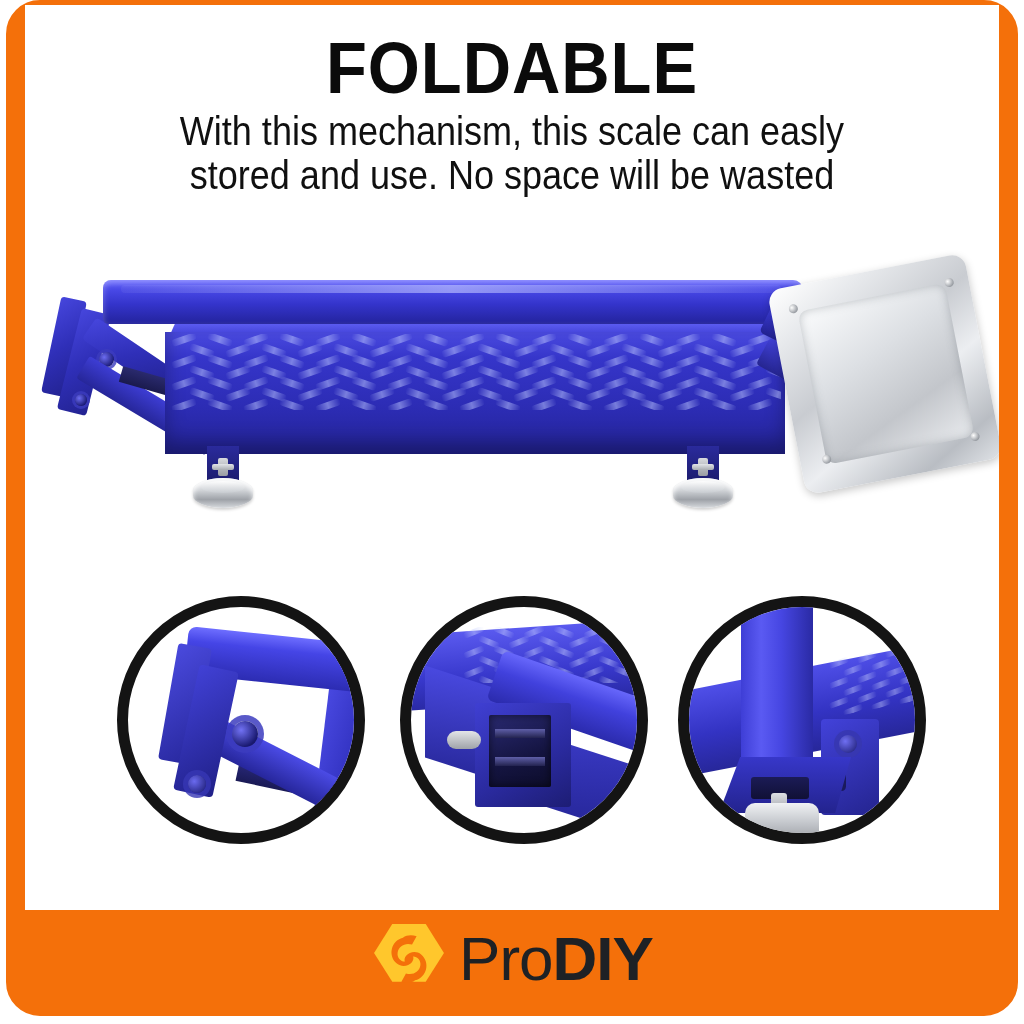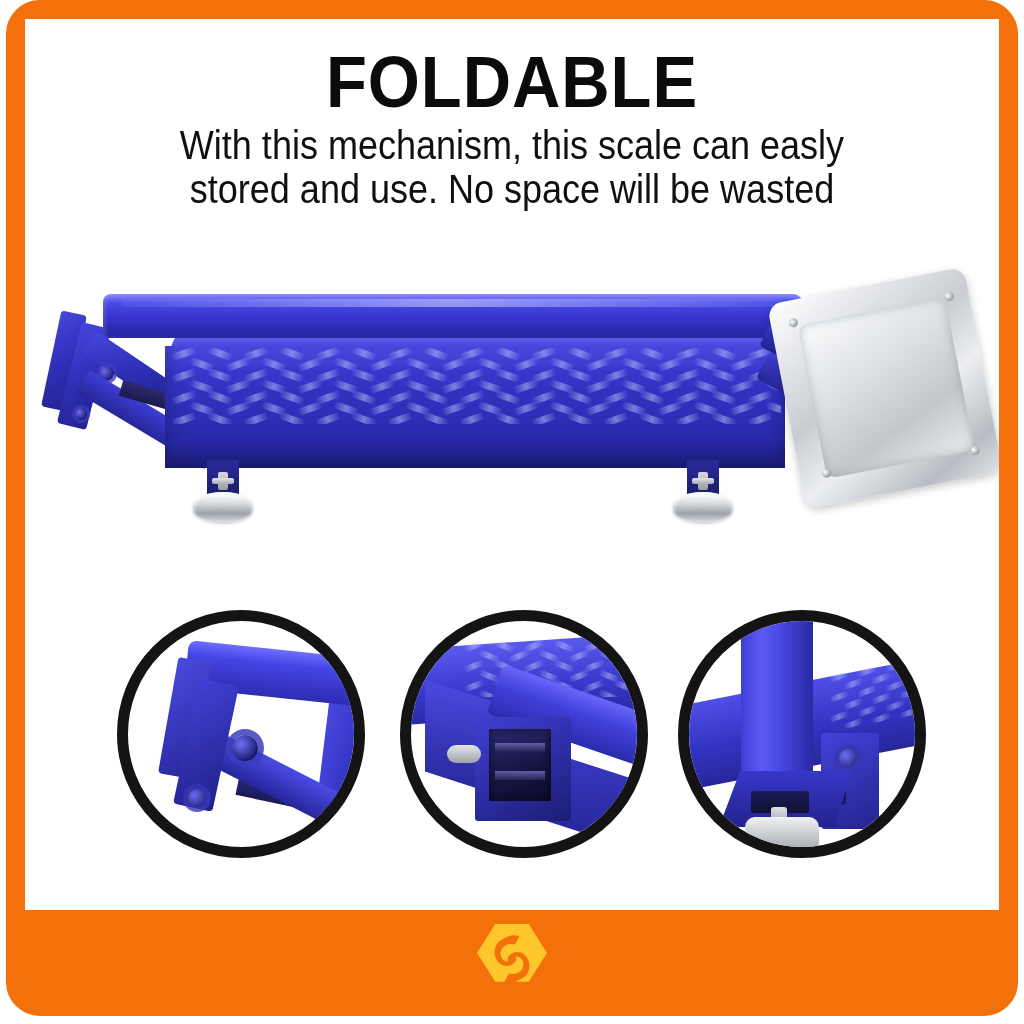--- a/index.html
+++ b/index.html
@@ -32,21 +32,21 @@
     border: 19px solid #F4700A;
     border-radius: 34px;
     box-sizing: border-box;
     pointer-events: none;
   }
 
   
   .content-area {
     position: absolute;
     left: 25px;
-    top: 19px;
+    top: 5px;
     width: 974px;
     height: 891px;
     background: #ffffff;
     overflow: hidden;
   }
 
   
   .headline-block {
     position: absolute;
     left: 0;
@@ -824,15 +824,16 @@
   </div>
 
   <div class="footer-band">
     <svg class="logo-mark" viewBox="0 0 100 100" aria-hidden="true">
       <path d="M28 4 H72 L96 42 L72 80 H28 L4 42 Z" fill="#FFC72C"></path>
       <path d="M42 22 C26 26 22 46 34 56 C40 61 49 60 54 54 C58 49 55 43 50 44 C45 45 45 51 49 52
                C42 56 34 50 35 42 C36 33 45 28 54 31 L60 20 C54 18 47 18 42 22 Z" fill="#F4700A"></path>
       <path d="M58 78 C74 74 78 54 66 44 C60 39 51 40 46 46 C42 51 45 57 50 56 C55 55 55 49 51 48
                C58 44 66 50 65 58 C64 67 55 72 46 69 L40 80 C46 82 53 82 58 78 Z" fill="#F4700A"></path>
     </svg>
+    <div class="logo-wordmark"><span class="logo-pro">Pro</span><span class="logo-diy">DIY</span></div>
   </div>
 
 </div>
 
 </body></html>

